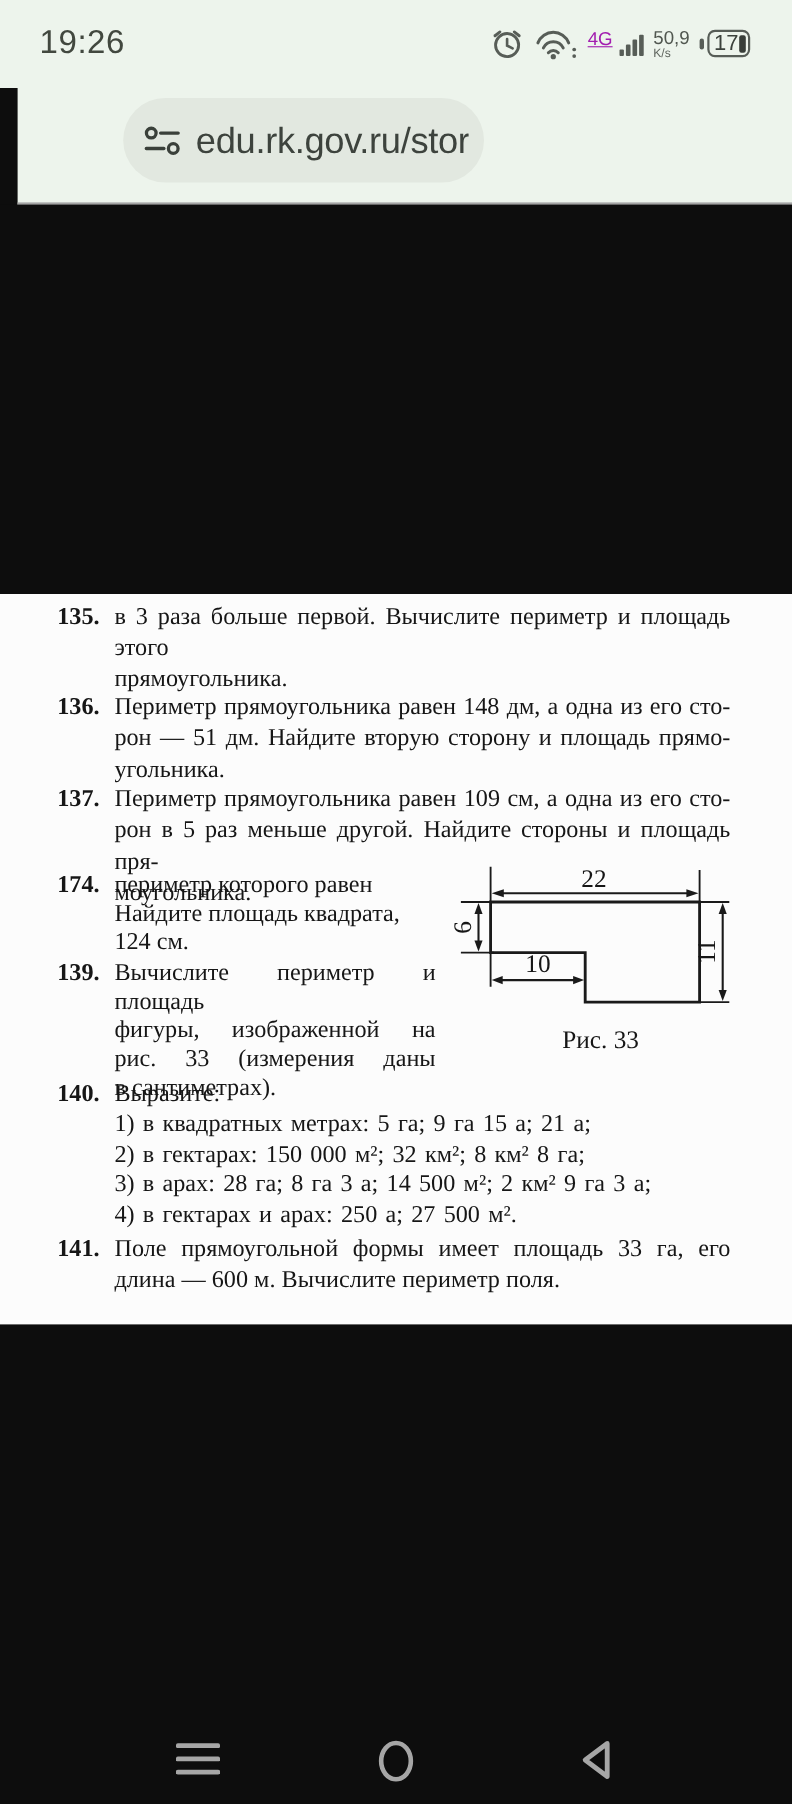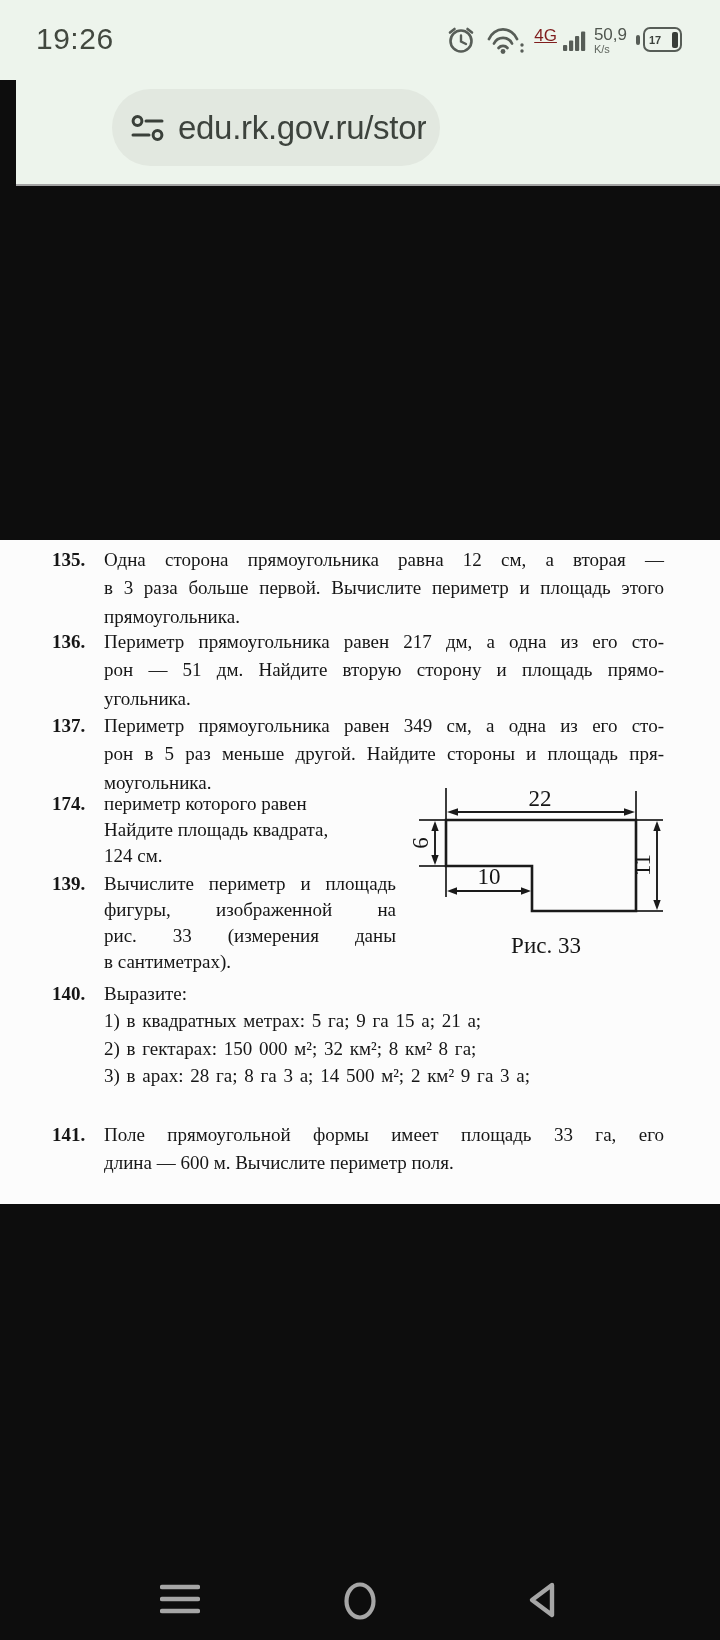--- a/index.html
+++ b/index.html
@@ -4,50 +4,50 @@
 <style>
   html,body{margin:0;padding:0;background:#000;}
   #screen{position:relative;width:720px;height:1640px;overflow:hidden;background:#0d0d0d;
           font-family:"Liberation Sans",sans-serif;}
 
   
   #statusbar{position:absolute;left:0;top:0;width:720px;height:80px;background:#edf4ec;}
   #clock{position:absolute;left:36px;top:22px;font-size:30px;color:#42483f;letter-spacing:.5px;}
   #status-right{position:absolute;right:38px;top:0;height:80px;display:flex;align-items:center;gap:9px;color:#575d57;}
   .sicon{display:block;}
-  #netlabel{font-size:17px;color:#7f1d1d;margin-right:-3px;transform:translateY(-4px);text-decoration:underline;}
+  #netlabel{font-size:17px;color:#a21caf;margin-right:-3px;transform:translateY(-4px);text-decoration:underline;}
   #speed{display:flex;flex-direction:column;align-items:flex-start;line-height:1;margin-left:-2px;}
   #speed .v{font-size:17px;color:#50564f;}
   #speed .u{font-size:11px;color:#60665f;margin-top:1px;}
   #battery{position:relative;width:46px;height:28px;}
   #battery .nub{position:absolute;left:0;top:9px;width:4px;height:10px;border-radius:2px;background:#575d57;}
   #battery .body{position:absolute;left:7px;top:1px;width:31px;height:21px;border:2.6px solid #575d57;border-radius:7px;
                  display:flex;align-items:center;padding-left:4px;}
-  #battery .pct{font-size:11px;color:#3c423c;font-weight:bold;}
+  #battery .pct{font-size:20px;color:#3c423c;}
   #battery .fill{position:absolute;right:2.5px;top:2.5px;bottom:2.5px;width:6px;border-radius:2px;background:#383d38;}
 
   #toolbar{position:absolute;left:16px;top:80px;width:720px;height:104px;background:#edf4ec;border-bottom:8px solid #a3a3a3;}
   #home-btn{position:absolute;left:29px;top:110px;width:40px;height:40px;}
   #urlbar{position:absolute;left:96px;top:9px;width:328px;height:77px;border-radius:38.5px;background:#e2e8e0;
           display:flex;align-items:center;overflow:hidden;}
   #tune{margin-left:19px;flex:0 0 auto;}
   #url-text{margin-left:13px;font-size:33px;color:#3d433d;white-space:nowrap;overflow:hidden;width:248px;letter-spacing:-.3px;}
   #plus-btn{position:absolute;left:458px;top:109px;width:38px;height:38px;}
   #tabs-btn{position:absolute;left:561px;top:111px;width:30px;height:30px;border:4px solid #1e231e;border-radius:10px;
             display:flex;align-items:center;justify-content:center;}
   #tabs-btn span{font-size:18px;font-weight:bold;color:#1e231e;}
   #kebab-btn{position:absolute;left:666px;top:107px;width:10px;height:46px;}
   #kebab-btn i{position:absolute;left:0;width:9px;height:9px;border-radius:50%;background:#1e231e;}
 
   
   .blackzone{position:absolute;left:0;width:720px;background:#0d0d0d;}
 
   
   #pagearea{position:absolute;left:0;top:540px;width:720px;height:664px;background:#fcfcfc;color:#161616;
-            font-family:"Liberation Serif",serif;font-size:19px;}
+            font-family:"Liberation Serif",serif;font-size:22px;}
   .prob{position:absolute;left:52px;display:flex;}
   .pnum{width:52px;font-weight:bold;flex:0 0 auto;}
   .pbody .line{display:block;}
   .wide .line{width:560px;line-height:28.4px;}
   .narrow .line{width:292px;line-height:26px;}
   .list .line{width:580px;line-height:27.4px;word-spacing:2px;}
   .jl{text-align:justify;text-align-last:justify;}
   .wide .pnum,.narrow .pnum,.list .pnum{line-height:28.4px;}
   .narrow .pnum{line-height:26px;}
 
@@ -140,39 +140,38 @@
   </div>
 
   <div class="blackzone" style="top:186px;height:354px;"></div>
   <div class="blackzone" style="top:1204px;height:436px;"></div>
 
   <div id="pagearea">
 
     <div class="prob wide" style="top:6px">
       <div class="pnum">135.</div>
       <div class="pbody">
-        <span class="line jl">Одна сторона прямоугольника равна 12 см, а вторая —</span>
         <span class="line jl">в 3 раза больше первой. Вычислите периметр и площадь этого</span>
         <span class="line">прямоугольника.</span>
       </div>
     </div>
 
     <div class="prob wide" style="top:88px">
       <div class="pnum">136.</div>
       <div class="pbody">
-        <span class="line jl">Периметр прямоугольника равен 217 дм, а одна из его сто-</span>
+        <span class="line jl">Периметр прямоугольника равен 148 дм, а одна из его сто-</span>
         <span class="line jl">рон — 51 дм. Найдите вторую сторону и площадь прямо-</span>
         <span class="line">угольника.</span>
       </div>
     </div>
 
     <div class="prob wide" style="top:172px">
       <div class="pnum">137.</div>
       <div class="pbody">
-        <span class="line jl">Периметр прямоугольника равен 349 см, а одна из его сто-</span>
+        <span class="line jl">Периметр прямоугольника равен 109 см, а одна из его сто-</span>
         <span class="line jl">рон в 5 раз меньше другой. Найдите стороны и площадь пря-</span>
         <span class="line">моугольника.</span>
       </div>
     </div>
 
     <div class="prob narrow" style="top:251px">
       <div class="pnum">174.</div>
       <div class="pbody">
         <span class="line">периметр которого равен</span>
         <span class="line">Найдите площадь квадрата,</span>
@@ -190,20 +189,21 @@
       </div>
     </div>
 
     <div class="prob list" style="top:440px">
       <div class="pnum">140.</div>
       <div class="pbody">
         <span class="line">Выразите:</span>
         <span class="line">1) в квадратных метрах: 5 га; 9 га 15 а; 21 а;</span>
         <span class="line">2) в гектарах: 150 000 м²; 32 км²; 8 км² 8 га;</span>
         <span class="line">3) в арах: 28 га; 8 га 3 а; 14 500 м²; 2 км² 9 га 3 а;</span>
+        <span class="line">4) в гектарах и арах: 250 а; 27 500 м².</span>
       </div>
     </div>
 
     <div class="prob wide" style="top:581px">
       <div class="pnum">141.</div>
       <div class="pbody">
         <span class="line jl">Поле прямоугольной формы имеет площадь 33 га, его</span>
         <span class="line">длина — 600 м. Вычислите периметр поля.</span>
       </div>
     </div>

